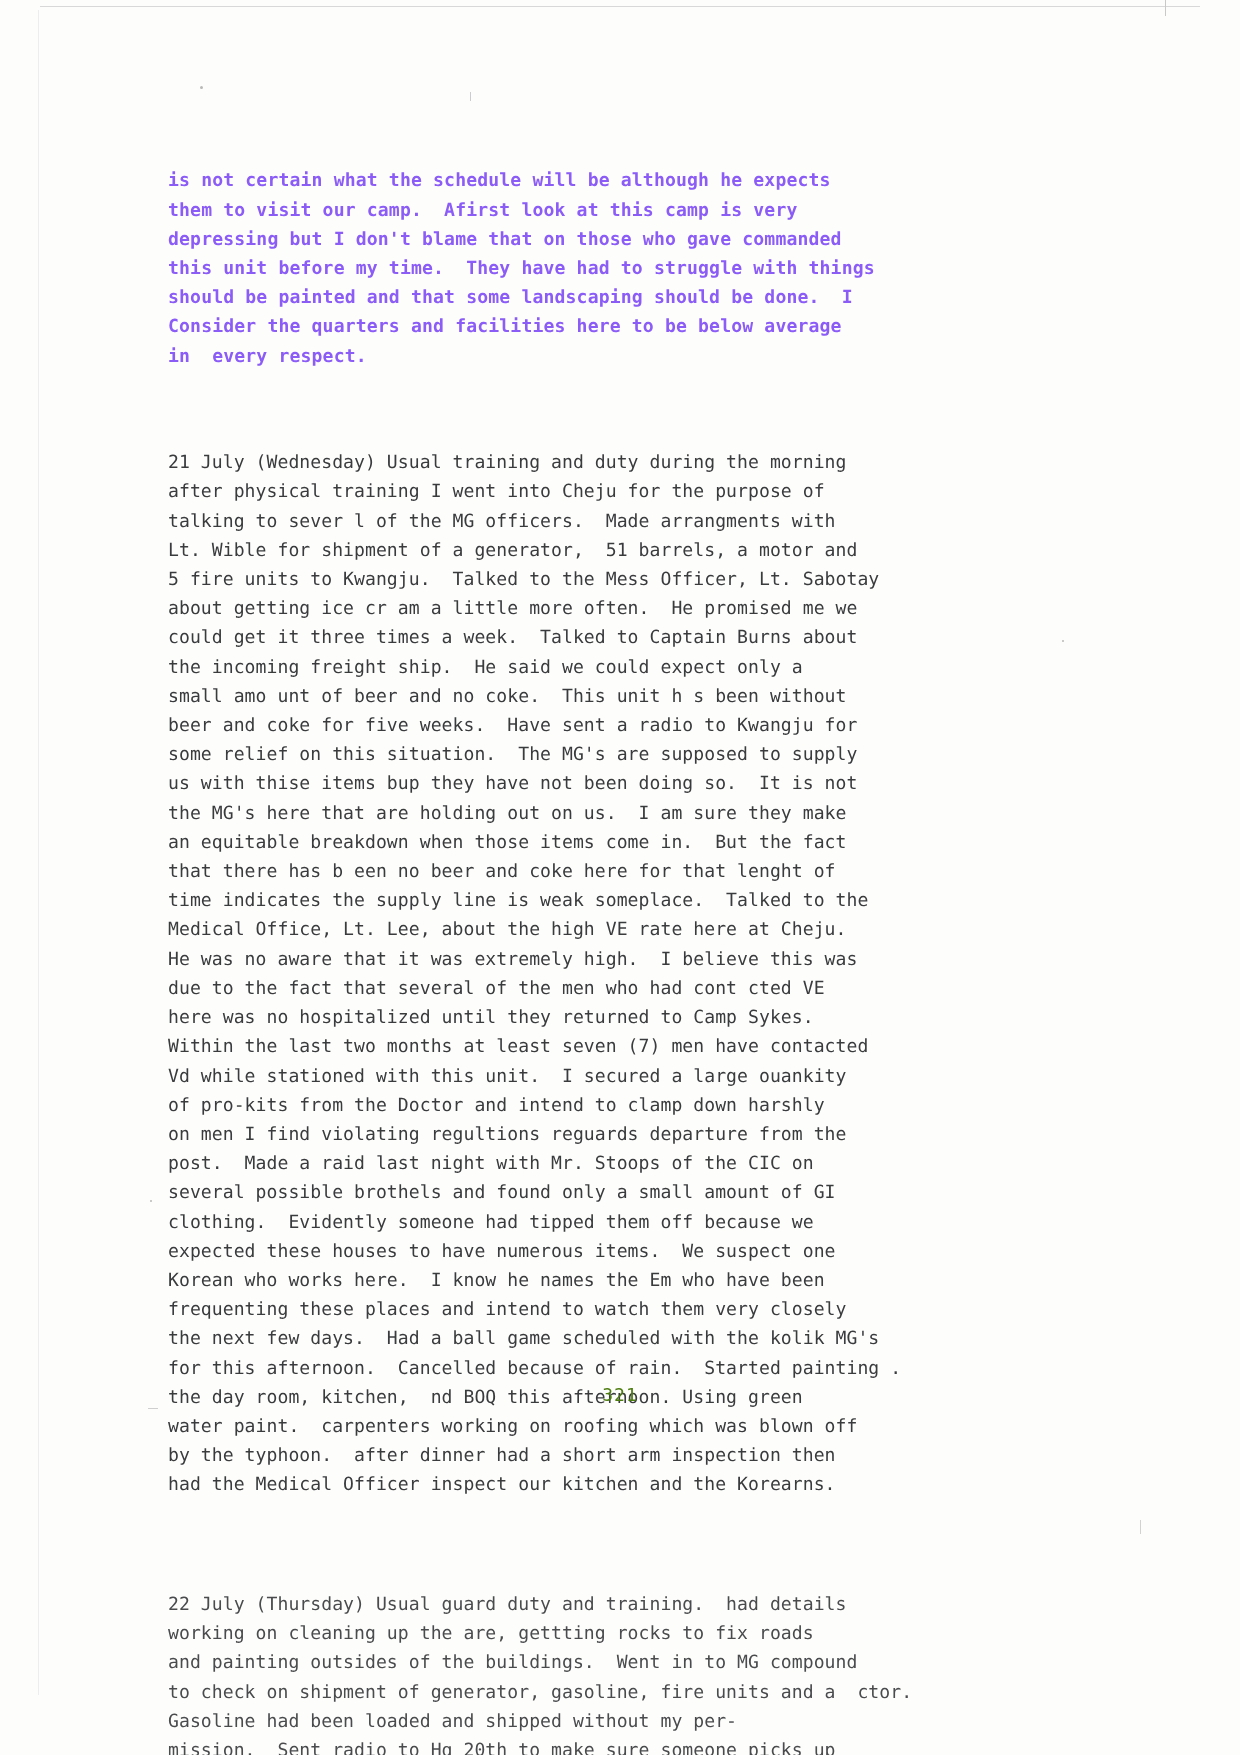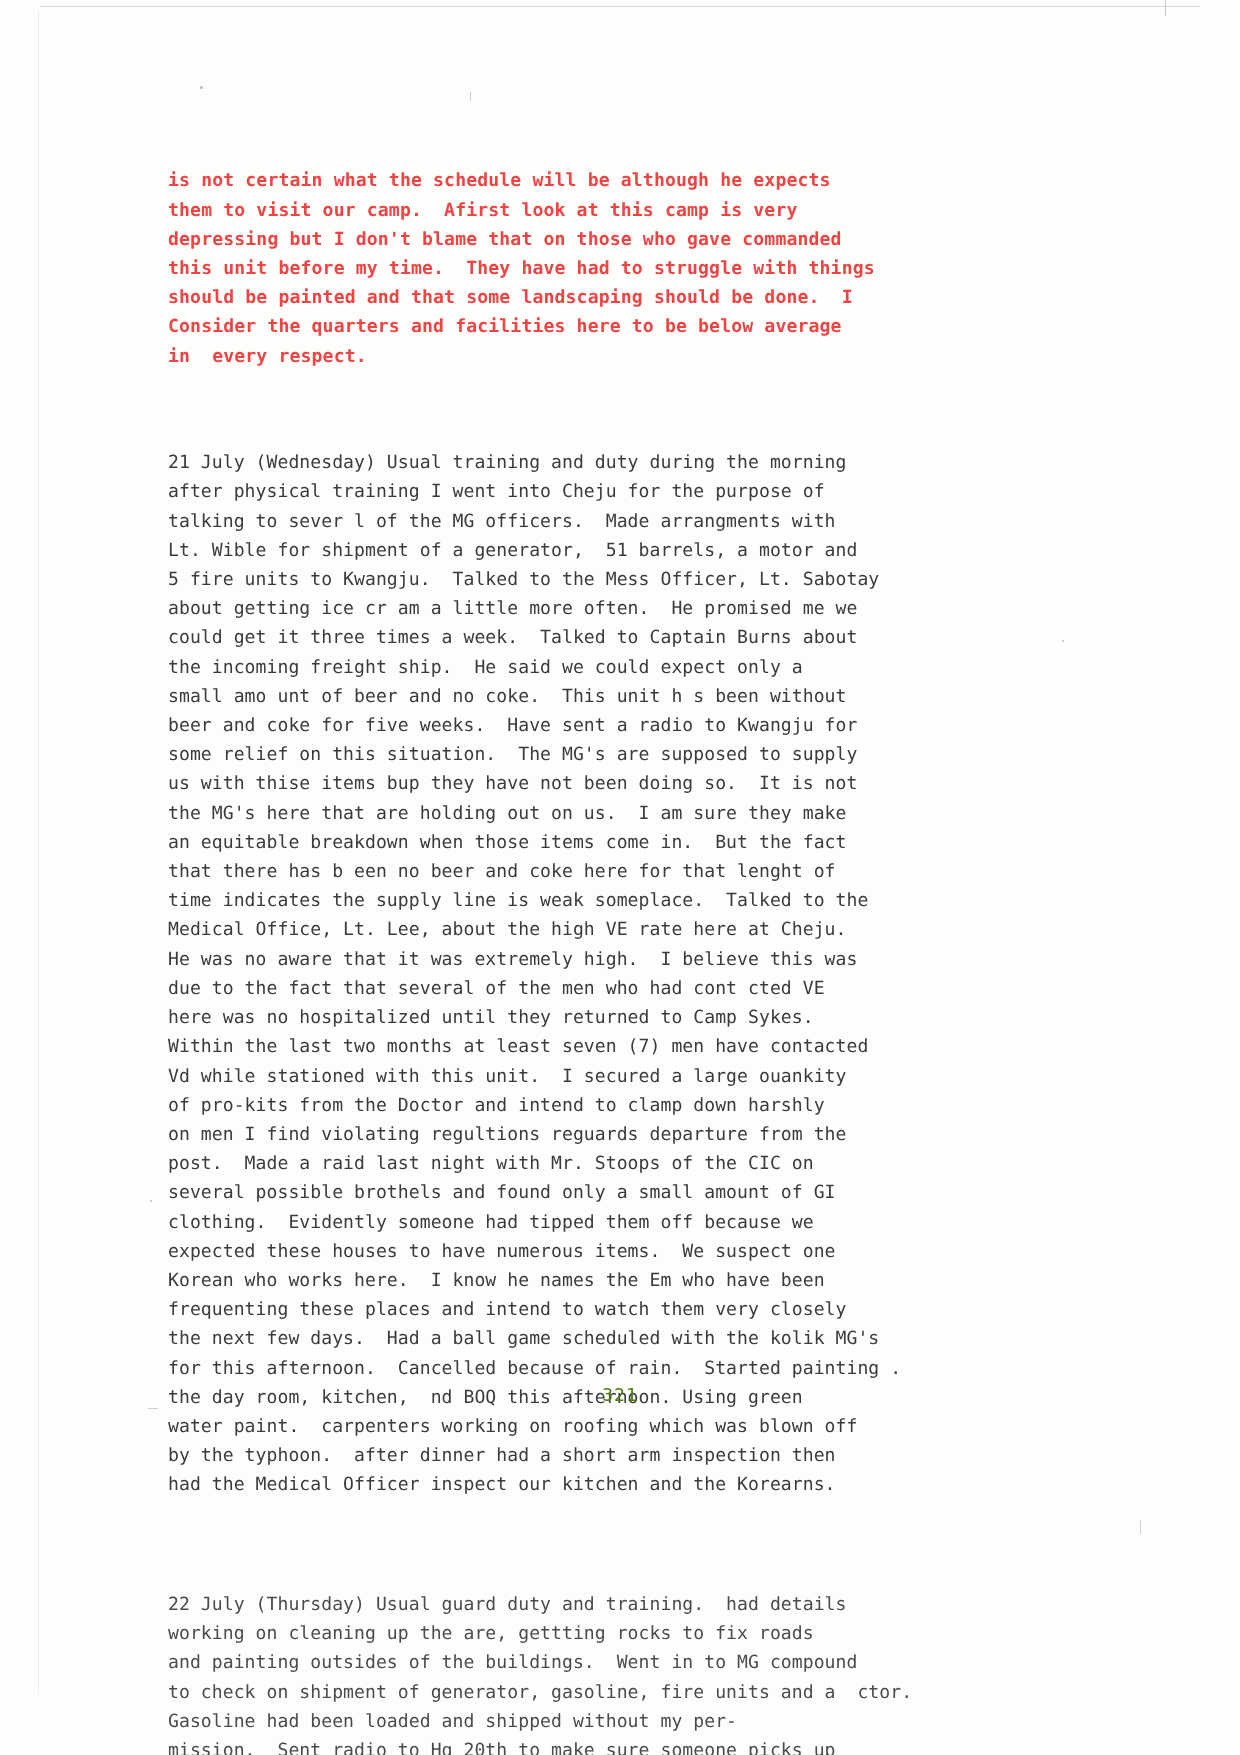--- a/index.html
+++ b/index.html
@@ -58,21 +58,21 @@
     white-space: pre-wrap;
     text-rendering: geometricPrecision;
   }
 
   
   .para {
     margin: 0 0 0 0;
     white-space: pre-wrap;
   }
   .para.p1 {
-    color: #ef4444;
+    color: #8b5cf6;
     font-weight: 600;
     letter-spacing: 0.15px;
   }
   .para.p2 {
     color: #3a3b3d;
     margin-top: 19px;
     letter-spacing: 0.05px;
   }
   .para.p3 {
     color: #4a4b4d;

